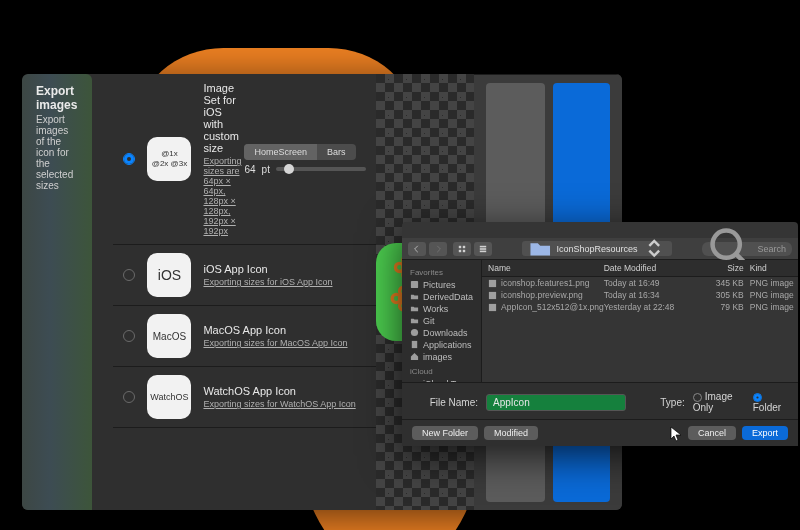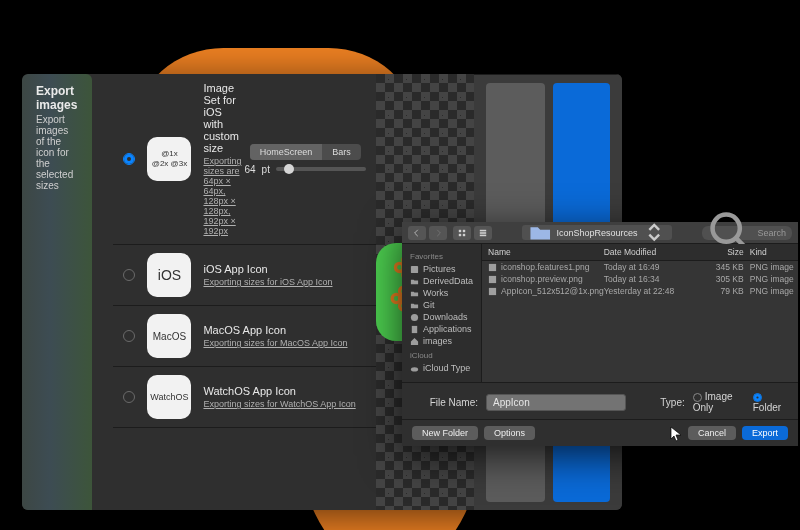--- a/index.html
+++ b/index.html
@@ -72,21 +72,21 @@
     text-align: center; font-size: 8px;
     flex: none; margin-right: 12px;
   }
   .thumb.big { font-size: 14px; font-weight: 400; }
   .thumb.mac { font-size: 10px; }
   .thumb.watch { font-size: 9px; }
   .row-text { flex: 1; }
   .row-title { font-size: 11px; color: #e8e8e8; font-weight: 500; }
   .row-sub { font-size: 9px; color: #b0b0b0; margin-top: 2px; text-decoration: underline; }
   .row-right {
-    display: flex; flex-direction: column; align-items: center;
+    display: flex; flex-direction: column; align-items: flex-start;
     gap: 4px; margin-left: 3px;
   }
   .seg {
     display: flex; border-radius: 4px; overflow: hidden;
     background: #4c4c4c; font-size: 9px;
   }
   .seg span { padding: 3px 10px; color: #ddd; }
   .seg .active { background: #636363; }
   .size-ctrl { display: flex; align-items: center; gap: 6px; font-size: 10px; color:#ddd;}
   .slider {
@@ -139,20 +139,21 @@
     border-radius: 4px;
     z-index: 2;
     display:flex; flex-direction:column;
     box-shadow: 0 10px 40px rgba(0,0,0,.7);
     font-size: 9px;
   }
   .sheet-toolbar {
     height: 22px; background: #3f3f3f;
     display: flex; align-items: center; padding: 2px 6px; gap: 6px;
     border-bottom: 1px solid #1c1c1c;
+    margin-top: 16px;
   }
   .tb-pill {
     background: #555; border-radius: 3px; padding: 2px 5px;
     display:flex; align-items:center; gap:3px; color:#d9d9d9;
     height: 14px;
   }
   .tb-pill svg { width:8px; height:8px; fill:#d0d0d0; }
   .tb-group { display:flex; gap:3px; }
   .loc-pop {
     flex:1 0 auto; max-width:150px; margin-left:auto; margin-right:auto;
@@ -164,21 +165,21 @@
     background:#505050; height:14px; border-radius:6px; width:90px;
     display:flex; align-items:center; padding:0 6px; gap:4px; color:#999;
     font-size:9px;
   }
   .sheet-body { flex:1; display:flex; overflow:hidden; }
   .favs {
     width: 92px; background:#2d2d2d; border-right:1px solid #1c1c1c;
     padding: 4px 0; color:#bdbdbd;
   }
   .fav-h { font-size:8px; color:#8a8a8a; padding:2px 8px; margin-top:2px;}
-  .fav-item { display:flex; align-items:flex-end; gap:4px; padding:1px 8px; font-size:9px; }
+  .fav-item { display:flex; align-items:flex-start; gap:4px; padding:1px 8px; font-size:9px; }
   .fav-item svg { width:9px; height:9px; fill:#9d9d9d; }
   .file-area { flex:1; display:flex; flex-direction:column; }
   .cols {
     display:flex; background:#2d2d2d; color:#d0d0d0; font-size:8.5px;
     padding: 3px 6px; border-bottom:1px solid #1c1c1c;
   }
   .c-name{flex:1;} .c-date{width:90px;} .c-size{width:50px; text-align:right;} .c-kind{width:52px; padding-left:6px;}
   .frow {
     display:flex; padding:1px 6px; color:#a8a8a8; font-size:8.5px;
     align-items:center;
@@ -188,21 +189,21 @@
 
   .sheet-fields {
     border-top:1px solid #1c1c1c;
     padding: 8px 12px 6px;
     display:flex; gap:6px; color:#d5d5d5;
     background:#2f2f2f;
   }
   .field-row{display:flex; align-items:center; gap:8px; font-size:10px;}
   .field-row label{width:64px; text-align:right;}
   .text-input{
-    background:#737373; border:1px solid #555; border-radius:3px;
+    background:#15803d; border:1px solid #555; border-radius:3px;
     padding:2px 6px; color:#e6e6e6; font-size:10px; width:140px;
   }
   .radio2{ width:9px;height:9px;border-radius:50%;border:1px solid #888;display:inline-block;margin-right:3px;vertical-align:middle;}
   .radio2.sel{border-color:#0a84ff; box-shadow: inset 0 0 0 2.4px #0a84ff;}
   .sheet-footer{
     display:flex; align-items:center; padding:6px 10px;
     background:#2f2f2f; border-top:1px solid #1c1c1c;
   }
   .sheet-footer .left{display:flex; gap:6px;}
   .sheet-footer .right{margin-left:auto; display:flex; gap:6px;}
@@ -469,21 +470,21 @@
     <div class="field-row">
       <label>Type:</label>
       <span><span class="radio2"></span><span>Image Only</span></span>
       <span><span class="radio2 sel"></span><span>Folder</span></span>
     </div>
   </div>
 
   <div class="sheet-footer">
     <div class="left">
       <button class="btn small">New Folder</button>
-      <button class="btn small">Options</button>
+      <button class="btn small">Modified</button>
     </div>
     <div class="right">
       <button class="btn small">Cancel</button>
       <button class="btn small primary">Export</button>
     </div>
   </div>
 </div>
 
 <svg class="cursor" viewBox="0 0 12 16">
   <path d="M1 1l0 12 3-3 2 5 2-1-2-5h5z" fill="#fff" stroke="#000" stroke-width="0.7"></path>

